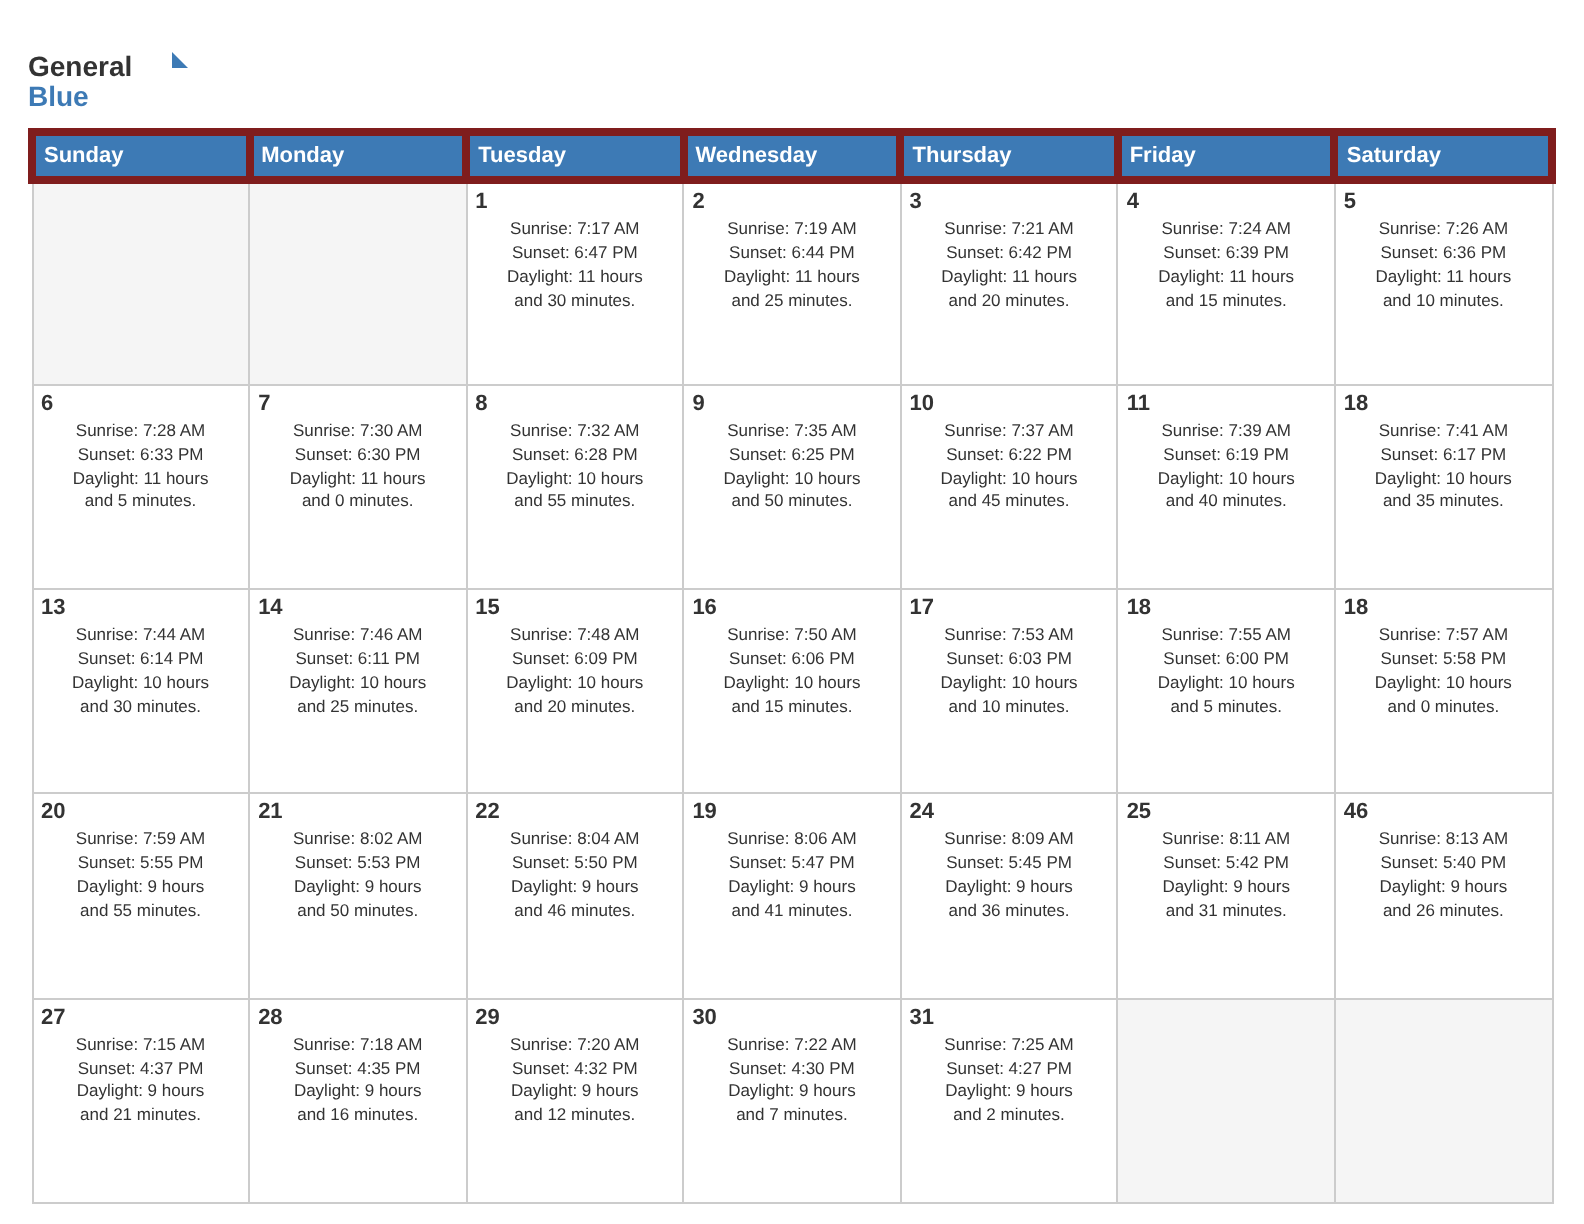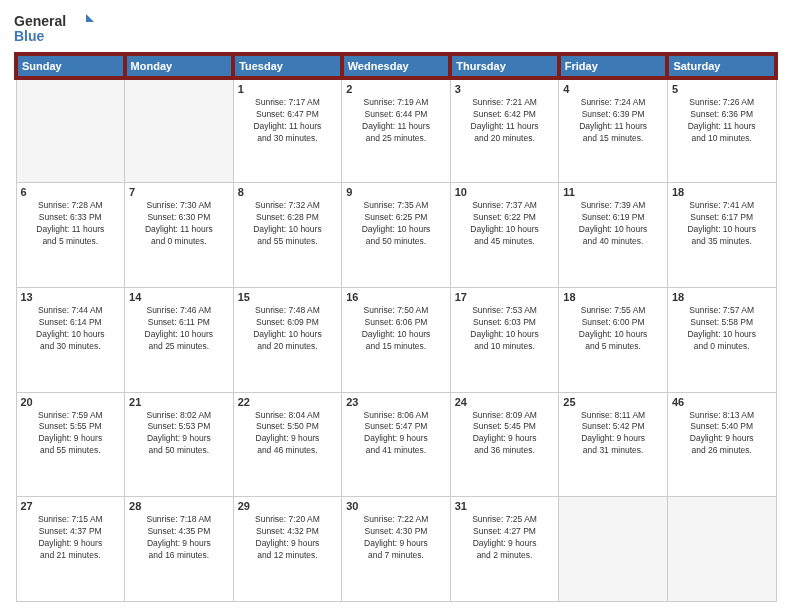--- a/index.html
+++ b/index.html
@@ -20,20 +20,21 @@
     .header {
       display: flex;
       align-items: flex-start;
       justify-content: space-between;
       margin-bottom: 6px;
     }
     .logo {
       display: flex;
       align-items: flex-end;
       gap: 4px;
+      margin-top: 12px;
     }
     .title-block {
       text-align: right;
     }
     .title-block h1 {
       font-size: 28px;
       font-weight: bold;
       color: #333;
     }
     .title-block h2 {
@@ -203,21 +204,21 @@
           </td>
           <td>
             <span class="day-num">21</span>
             <div class="day-detail">Sunrise: 8:02 AM<br>Sunset: 5:53 PM<br>Daylight: 9 hours<br>and 50 minutes.</div>
           </td>
           <td>
             <span class="day-num">22</span>
             <div class="day-detail">Sunrise: 8:04 AM<br>Sunset: 5:50 PM<br>Daylight: 9 hours<br>and 46 minutes.</div>
           </td>
           <td>
-            <span class="day-num">23</span>
+            <span class="day-num">19</span>
             <div class="day-detail">Sunrise: 8:06 AM<br>Sunset: 5:47 PM<br>Daylight: 9 hours<br>and 41 minutes.</div>
           </td>
           <td>
             <span class="day-num">24</span>
             <div class="day-detail">Sunrise: 8:09 AM<br>Sunset: 5:45 PM<br>Daylight: 9 hours<br>and 36 minutes.</div>
           </td>
           <td>
             <span class="day-num">25</span>
             <div class="day-detail">Sunrise: 8:11 AM<br>Sunset: 5:42 PM<br>Daylight: 9 hours<br>and 31 minutes.</div>
           </td>

